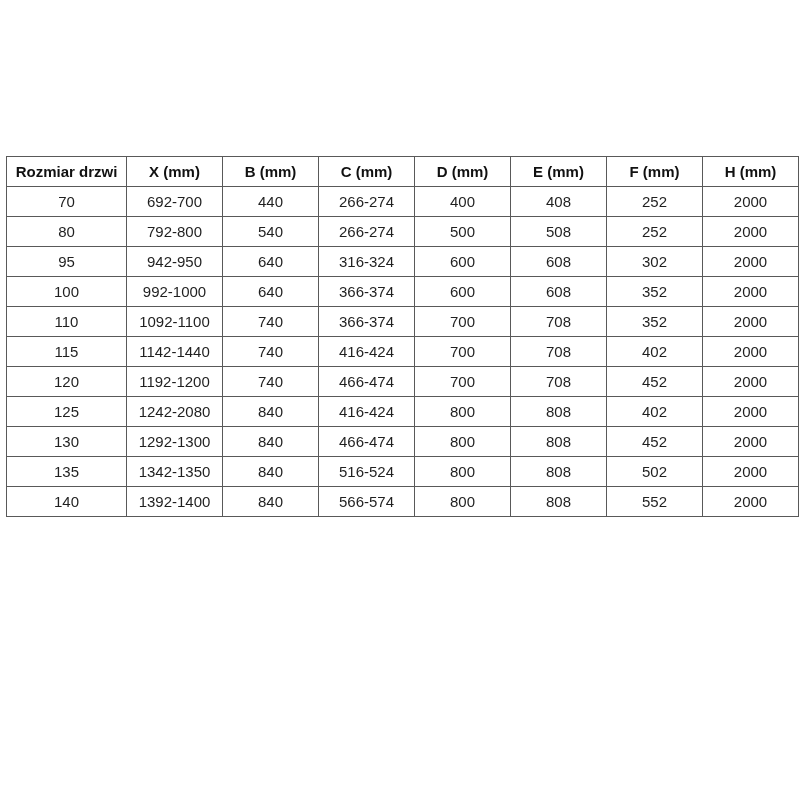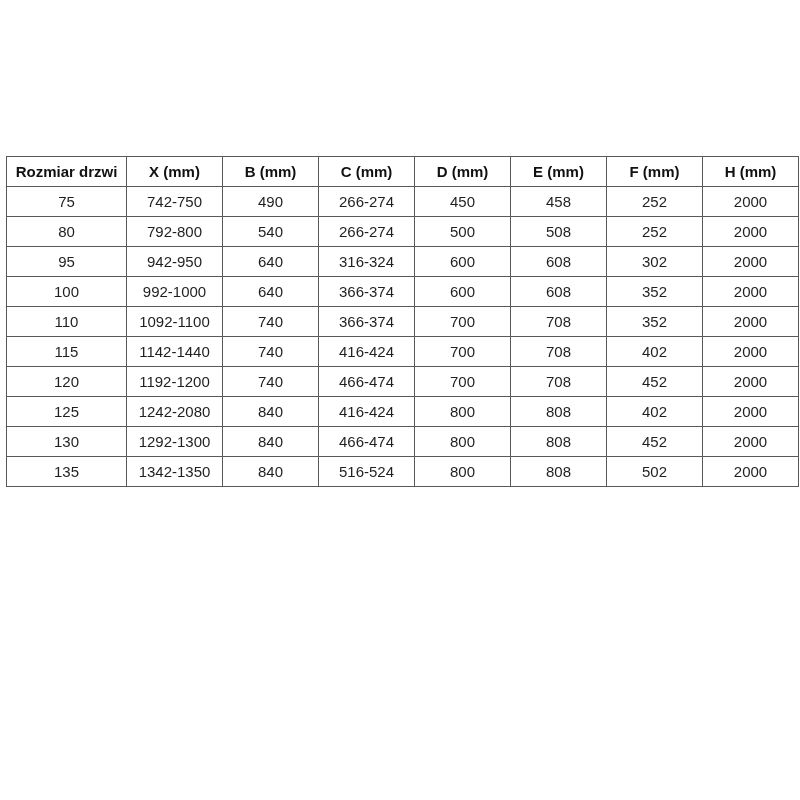--- a/index.html
+++ b/index.html
@@ -68,26 +68,26 @@
           <th>B (mm)</th>
           <th>C (mm)</th>
           <th>D (mm)</th>
           <th>E (mm)</th>
           <th>F (mm)</th>
           <th>H (mm)</th>
         </tr>
     </thead>
     <tbody id="table-body">
         <tr>
-          <td>75</td>
-          <td>742-750</td>
-          <td>490</td>
+          <td>70</td>
+          <td>692-700</td>
+          <td>440</td>
           <td>266-274</td>
-          <td>450</td>
-          <td>458</td>
+          <td>400</td>
+          <td>408</td>
           <td>252</td>
           <td>2000</td>
         </tr>
         <tr>
           <td>80</td>
           <td>792-800</td>
           <td>540</td>
           <td>266-274</td>
           <td>500</td>
           <td>508</td>
@@ -167,15 +167,25 @@
         <tr>
           <td>135</td>
           <td>1342-1350</td>
           <td>840</td>
           <td>516-524</td>
           <td>800</td>
           <td>808</td>
           <td>502</td>
           <td>2000</td>
         </tr>
+        <tr>
+          <td>140</td>
+          <td>1392-1400</td>
+          <td>840</td>
+          <td>566-574</td>
+          <td>800</td>
+          <td>808</td>
+          <td>552</td>
+          <td>2000</td>
+        </tr>
       </tbody>
   </table>
 </div>
 
 </body></html>

